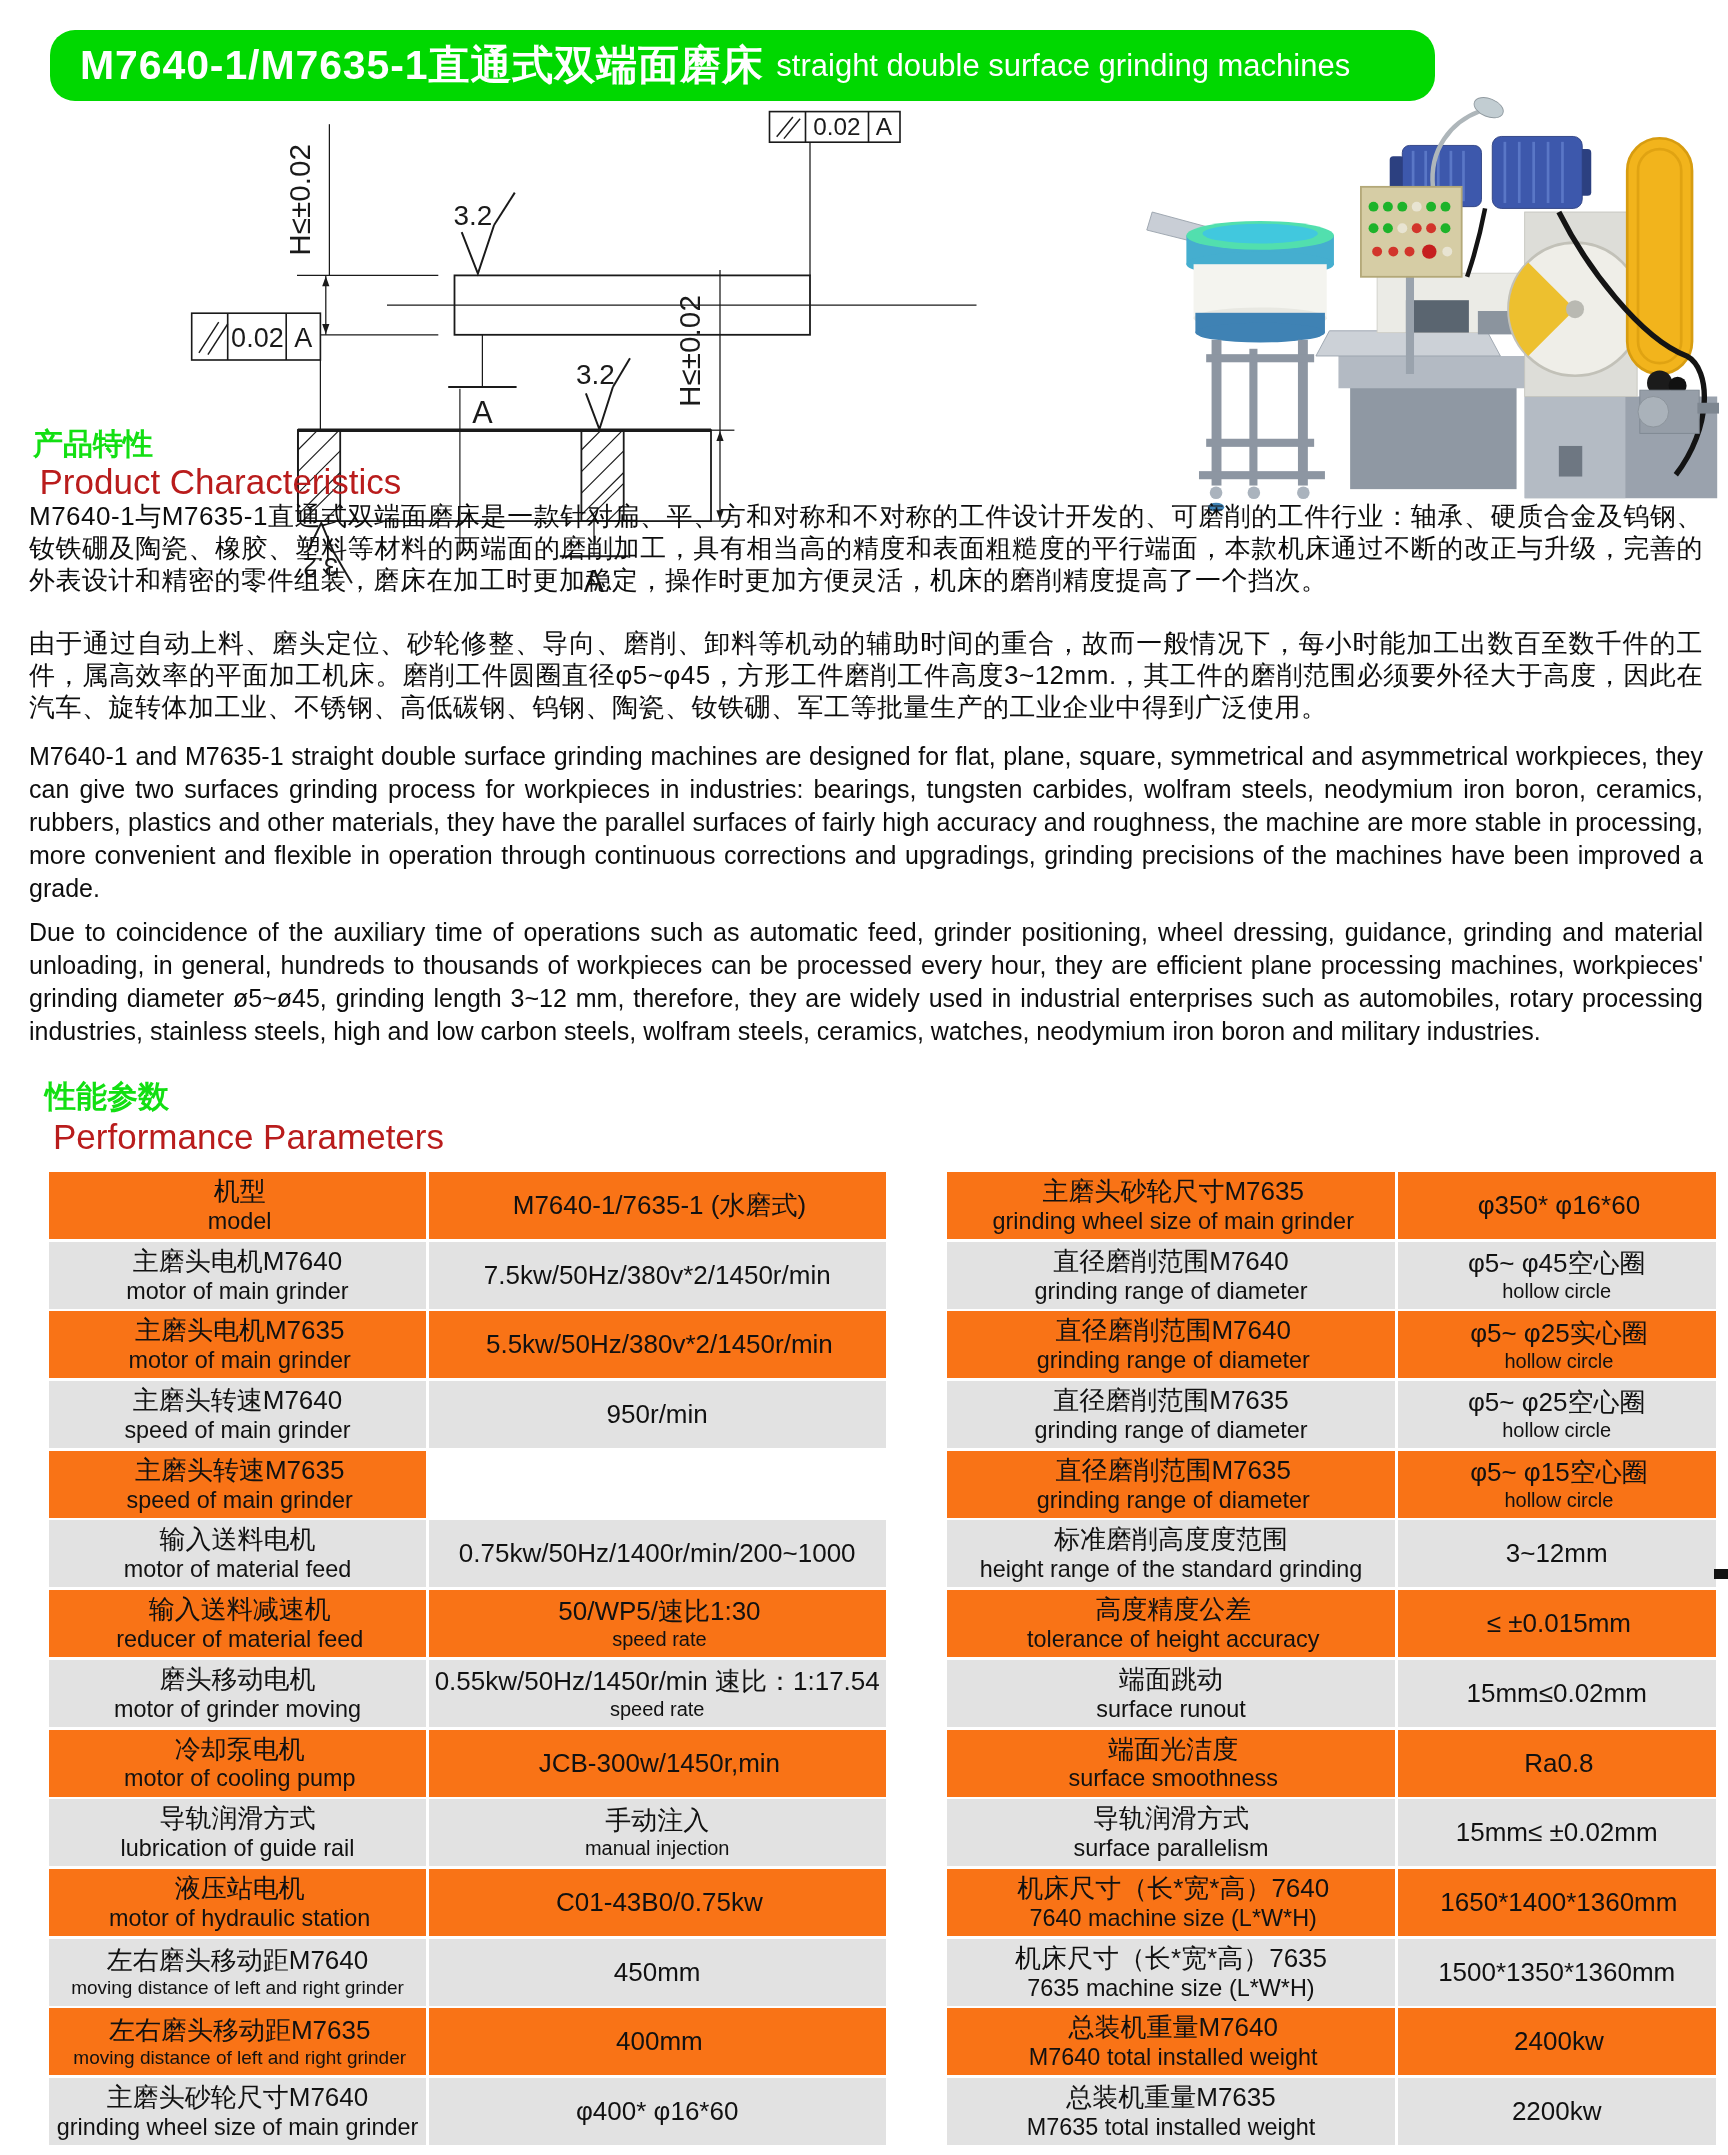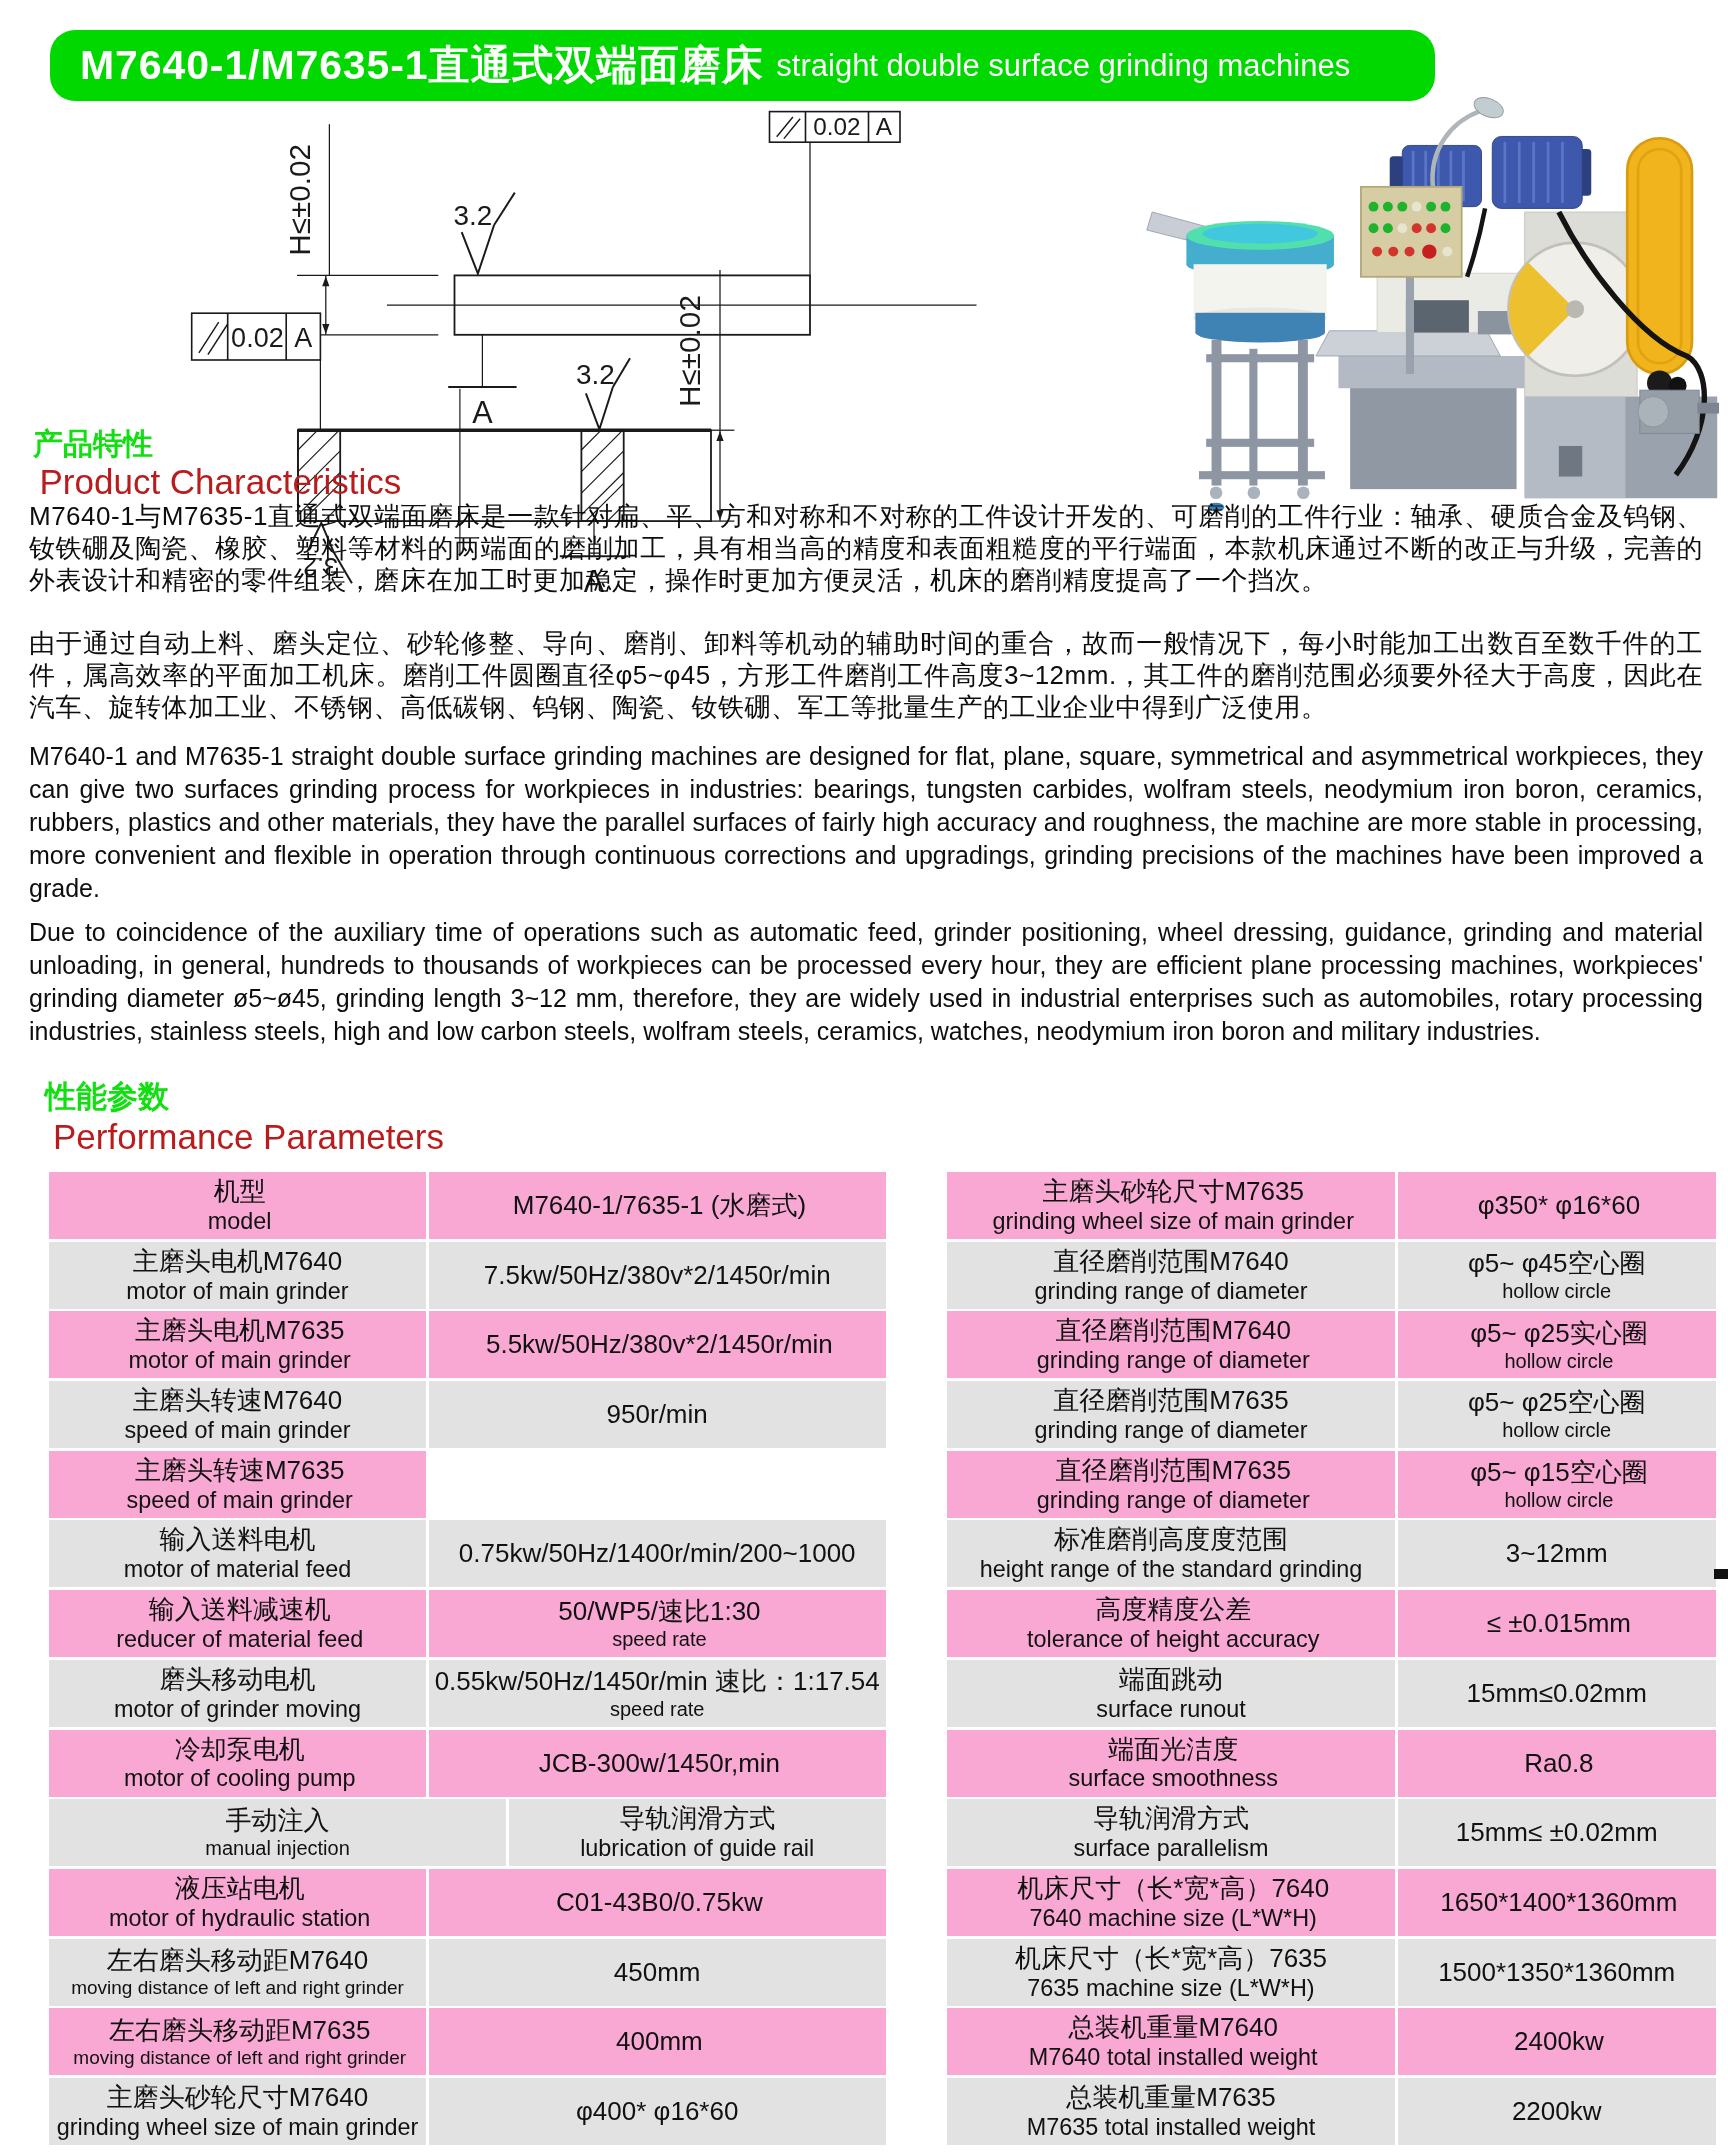--- a/index.html
+++ b/index.html
@@ -21,21 +21,21 @@
   .para.zh{font-size:26px;line-height:32px;letter-spacing:0.5px;}
   .para.en{font-size:25px;line-height:33px;}
 
   
   .ptable{position:absolute;top:1172px;}
   #table-left{left:49px;width:837px;}
   #table-right{left:947px;width:769px;}
   .trow{display:flex;gap:2.7px;height:67px;margin-bottom:2.7px;}
   .trow .cell{display:flex;flex-direction:column;justify-content:center;align-items:center;
               text-align:center;box-sizing:border-box;padding:0 3.6px;}
-  .trow.green .cell{background:#f9a8d4;padding-left:8px;}
+  .trow.green .cell{background:#f97316;padding-left:8px;}
   .trow.gray  .cell{background:#E2E2E2;}
   #table-left  .label{width:377px;} #table-left  .value{width:457px;}
   #table-right .label{width:448px;} #table-right .value{width:318px;}
   .zh-lab{font-size:26px;line-height:31px;}
   .en-lab{font-size:23.4px;line-height:27px;margin-top:0.9px;}
   .en-lab.small{font-size:19px;line-height:21.6px;}
   .val{font-size:26px;line-height:31px;}
   .val-sub{font-size:20px;line-height:22.5px;margin-top:0.9px;}
 
   svg text{font-family:"Liberation Sans", sans-serif;fill:#1a1a1a;}
@@ -340,28 +340,28 @@
       <div class="trow green">
         <div class="cell label">
           <div class="zh-lab">冷却泵电机</div>
           <div class="en-lab">motor of cooling pump</div>
         </div>
         <div class="cell value">
           <div class="val">JCB-300w/1450r,min</div>
         </div>
       </div>
       <div class="trow gray">
+        <div class="cell label">
+          <div class="zh-lab">导轨润滑方式</div>
+          <div class="en-lab">lubrication of guide rail</div>
+        </div>
         <div class="cell value">
           <div class="val">手动注入</div>
           <div class="val-sub">manual injection</div>
         </div>
-        <div class="cell label">
-          <div class="zh-lab">导轨润滑方式</div>
-          <div class="en-lab">lubrication of guide rail</div>
-        </div>
       </div>
       <div class="trow green">
         <div class="cell label">
           <div class="zh-lab">液压站电机</div>
           <div class="en-lab">motor of hydraulic station</div>
         </div>
         <div class="cell value">
           <div class="val">C01-43B0/0.75kw</div>
         </div>
       </div>

